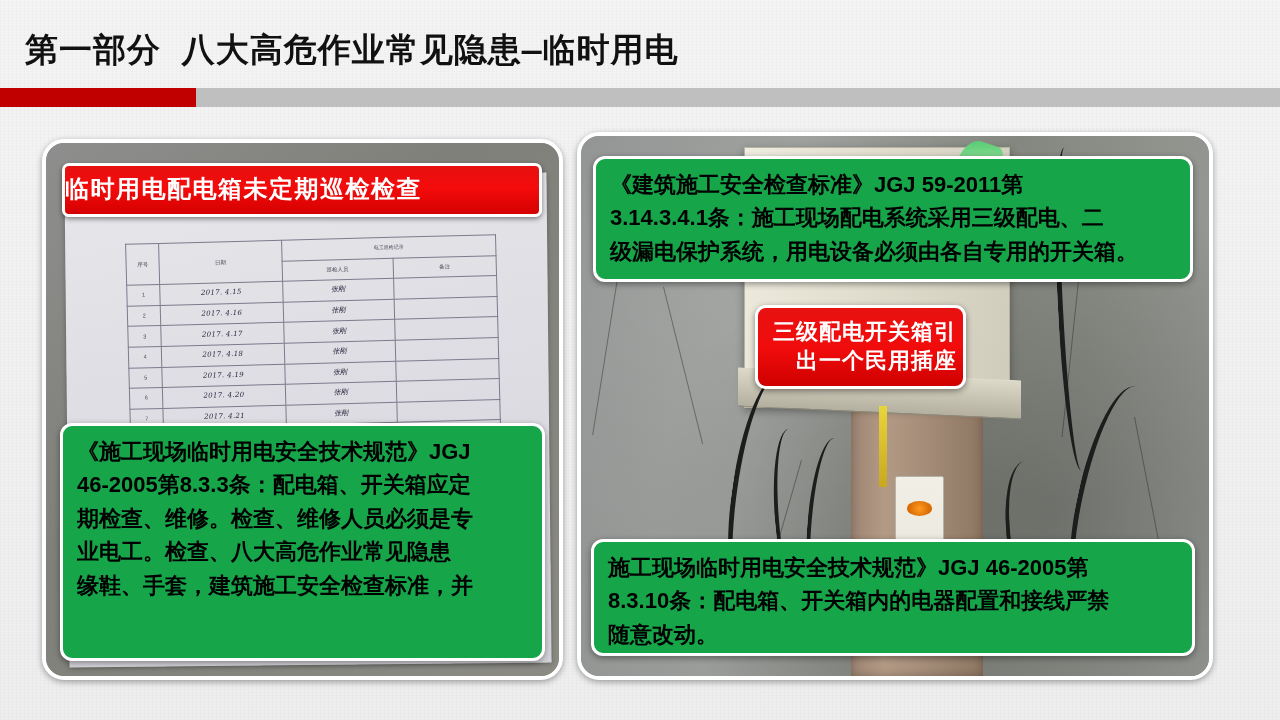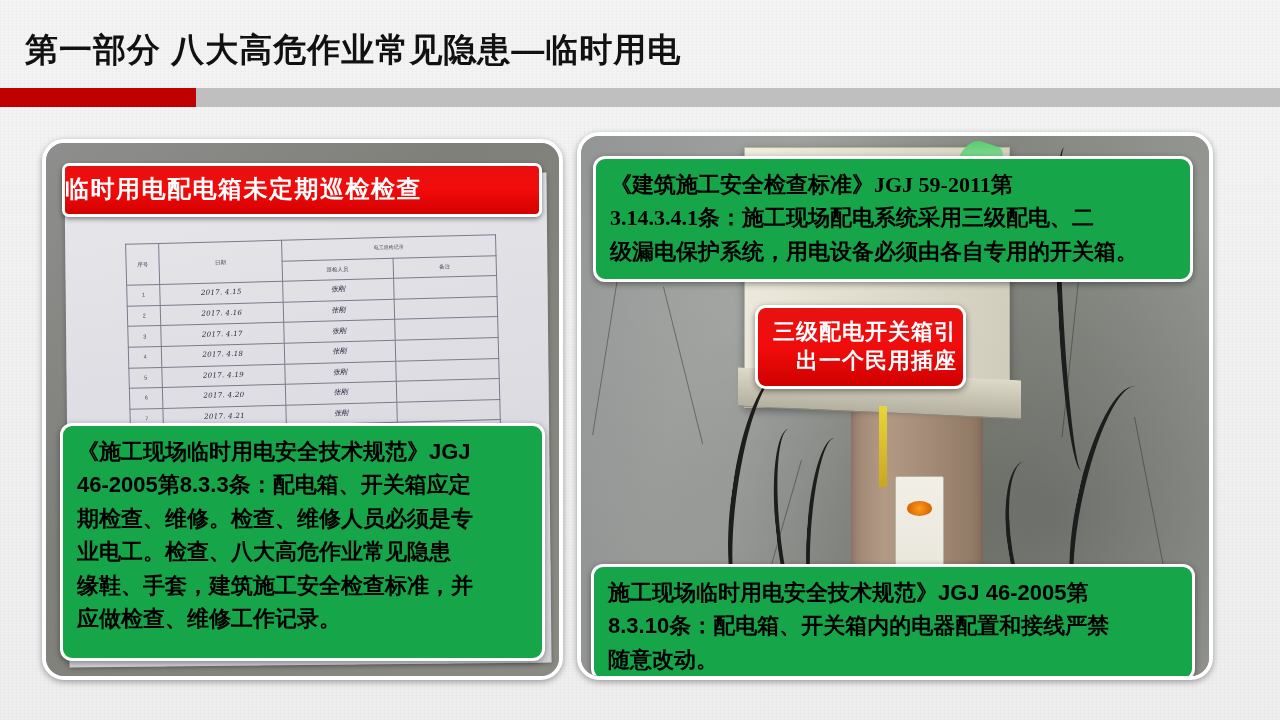--- a/index.html
+++ b/index.html
@@ -20,21 +20,21 @@
       repeating-linear-gradient(0deg, rgba(0,0,0,0.012) 0px, rgba(0,0,0,0.012) 1px, transparent 1px, transparent 3px),
       repeating-linear-gradient(90deg, rgba(0,0,0,0.015) 0px, rgba(0,0,0,0.015) 1px, transparent 1px, transparent 4px),
       linear-gradient(180deg, #f4f4f4 0%, #eeeeee 100%);
     overflow: hidden;
   }
 
   
   #title-area {
     position: absolute;
     left: 0; top: 0;
-    width: 1180px; height: 86px;
+    width: 1180px; height: 86px; font-family: Liberation Mono, monospace;
   }
   #page-title {
     position: absolute;
     left: 25px; top: 28px;
     font-size: 33px;
     font-weight: bold;
     color: #111111;
     letter-spacing: 1px;
     white-space: nowrap;
   }
@@ -251,22 +251,22 @@
   .green-text {
     font-size: 22px;
     font-weight: bold;
     color: #000000;
     line-height: 1.52;
     letter-spacing: 0px;
     text-align: left;
   }
 
   #green-left   { left: 14px;  top: 280px; width: 485px; height: 238px; }
-  #green-right-top { left: 12px; top: 20px;  width: 600px; height: 126px; font-family: Liberation Serif, serif; }
-  #green-right-bottom { left: 10px; top: 403px; width: 604px; height: 117px; margin-top: 25px; }
+  #green-right-top { left: 12px; top: 20px;  width: 600px; height: 126px; }
+  #green-right-bottom { left: 10px; top: 403px; width: 604px; height: 117px; }
 </style>
 </head>
 <body>
 
 <div id="slide">
 
   <div id="title-area">
     <div id="page-title">第一部分  八大高危作业常见隐患—临时用电</div>
   </div>
   <div id="divider-gray"></div>
@@ -399,21 +399,20 @@
         <span id="red-banner-text">临时用电配电箱未定期巡检检查</span>
       </div>
 
       <div class="green-box" id="green-left">
         <div class="green-text" id="green-left-text">
             <div>《施工现场临时用电安全技术规范》JGJ</div>
             <div>46-2005第8.3.3条：配电箱、开关箱应定</div>
             <div>期检查、维修。检查、维修人员必须是专</div>
             <div>业电工。检查、八大高危作业常见隐患</div>
             <div>缘鞋、手套，建筑施工安全检查标准，并</div>
-            <div>应做检查、维修工作记录。</div>
           </div>
       </div>
 
     </div>
   </div>
 
   <div class="photo-panel" id="panel-right">
     <div class="panel-inner">
 
       <div id="photo-box-bg">

